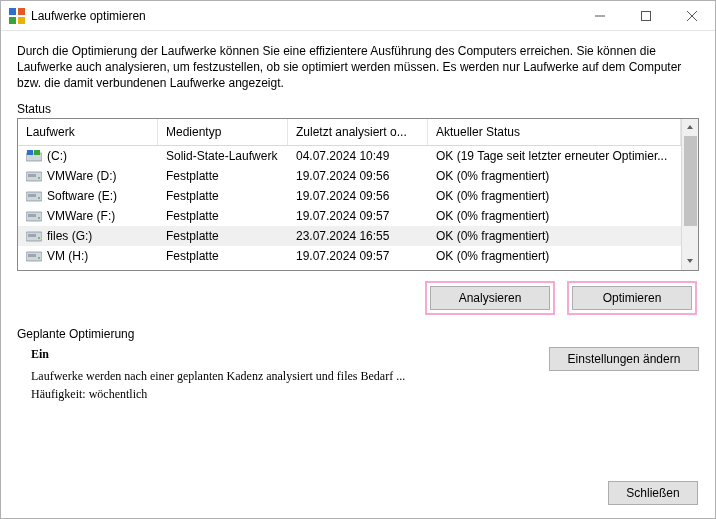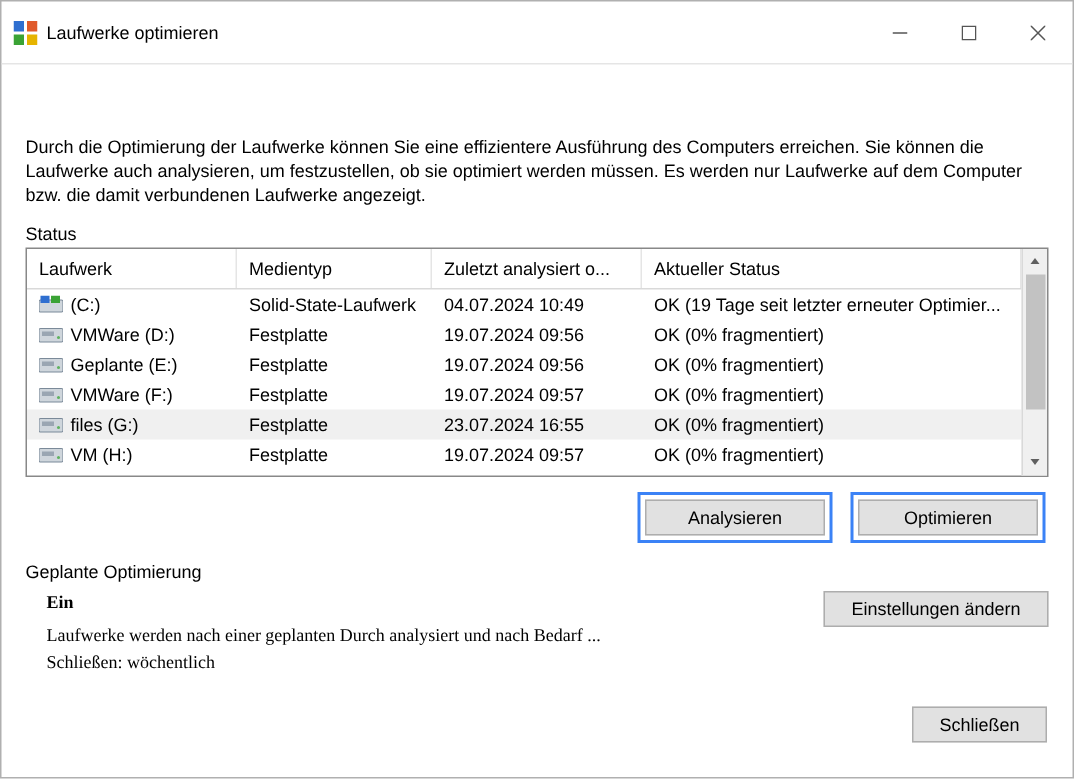--- a/index.html
+++ b/index.html
@@ -11,21 +11,21 @@
     background: #fff;
     width: 716px;
     height: 519px;
     overflow: hidden;
     border: 1px solid #b0b0b0;
   }
   
   .titlebar {
     display: flex;
     align-items: center;
-    height: 42px;
+    height: 30px;
     border-bottom: 1px solid #e5e5e5;
     padding-left: 8px;
   }
   .titlebar .app-icon {
     width: 16px; height: 16px;
     margin-right: 6px;
   }
   .title-text { flex: 0 0 auto; color: #000; }
   .title-spacer { flex: 1 1 auto; }
   .win-btn {
@@ -33,21 +33,20 @@
     display: flex; align-items: center; justify-content: center;
     color: #555;
   }
   
   .content {
     padding: 12px 16px 10px 16px;
   }
   .intro {
     line-height: 1.35;
     margin-bottom: 10px;
-    margin-top: 35px;
   }
   .section-label {
     margin-bottom: 2px;
   }
   
   .listbox-wrap {
     display: flex;
     border: 1px solid #888;
   }
   .listbox {
@@ -122,40 +121,40 @@
   .btn {
     min-width: 120px;
     height: 24px;
     background: #e1e1e1;
     border: 1px solid #adadad;
     font: inherit;
     cursor: pointer;
     padding: 0 10px;
   }
   .highlight {
-    border: 2px solid #3b82f6;
+    border: 2px solid #f9a8d4;
     padding: 3px;
     display: inline-block;
   }
   
   .sched-row {
     display: flex;
     align-items: flex-start;
     margin-top: 4px;
   }
   .sched-text { flex: 1 1 auto; padding-left: 14px; font-family: Liberation Serif, serif; }
   .sched-text .on { font-weight: bold; margin-bottom: 4px; }
   .sched-text div { line-height: 1.5; }
   .sched-btn-wrap { padding-top: 2px; }
   .sched-btn-wrap .btn { min-width: 150px; }
   
   .footer {
     position: absolute;
     right: 18px;
-    bottom: 24px;
+    bottom: 14px;
   }
   .footer .btn { min-width: 90px; }
 </style>
 </head>
 <body>
 
 <div class="titlebar">
   <span class="app-icon">
     <svg viewBox="0 0 16 16">
       <rect x="0" y="0" width="7" height="7" fill="#2f6fd0"></rect>
@@ -224,21 +223,21 @@
             <div class="cell">19.07.2024 09:56</div>
             <div class="cell">OK (0% fragmentiert)</div>
           </div>
           <div class="list-row">
             <div class="cell">
               <span class="drive-icon"><svg viewBox="0 0 16 12">
                   <rect x="0" y="2" width="16" height="9" rx="1" fill="#cfd6dc" stroke="#7b8a99" stroke-width="0.7"></rect>
                   <rect x="2" y="4" width="8" height="3" fill="#9aa6b2"></rect>
                   <circle cx="13" cy="8" r="1" fill="#5fb25f"></circle>
                 </svg></span>
-              <span>Geplante (E:)</span>
+              <span>Software (E:)</span>
             </div>
             <div class="cell">Festplatte</div>
             <div class="cell">19.07.2024 09:56</div>
             <div class="cell">OK (0% fragmentiert)</div>
           </div>
           <div class="list-row">
             <div class="cell">
               <span class="drive-icon"><svg viewBox="0 0 16 12">
                   <rect x="0" y="2" width="16" height="9" rx="1" fill="#cfd6dc" stroke="#7b8a99" stroke-width="0.7"></rect>
                   <rect x="2" y="4" width="8" height="3" fill="#9aa6b2"></rect>
@@ -310,23 +309,23 @@
     <span class="highlight">
       <button class="btn">Optimieren</button>
     </span>
   </div>
 
   <div class="section-label">Geplante Optimierung</div>
 
   <div class="sched-row">
     <div class="sched-text">
       <div class="on">Ein</div>
-      <div>Laufwerke werden nach einer geplanten Durch analysiert und nach Bedarf ...</div>
+      <div>Laufwerke werden nach einer geplanten Kadenz analysiert und files Bedarf ...</div>
       <div>
-        <span>Schließen:</span>
+        <span>Häufigkeit:</span>
         <span>wöchentlich</span>
       </div>
     </div>
     <div class="sched-btn-wrap">
       <button class="btn">Einstellungen ändern</button>
     </div>
   </div>
 
 </div>
 

